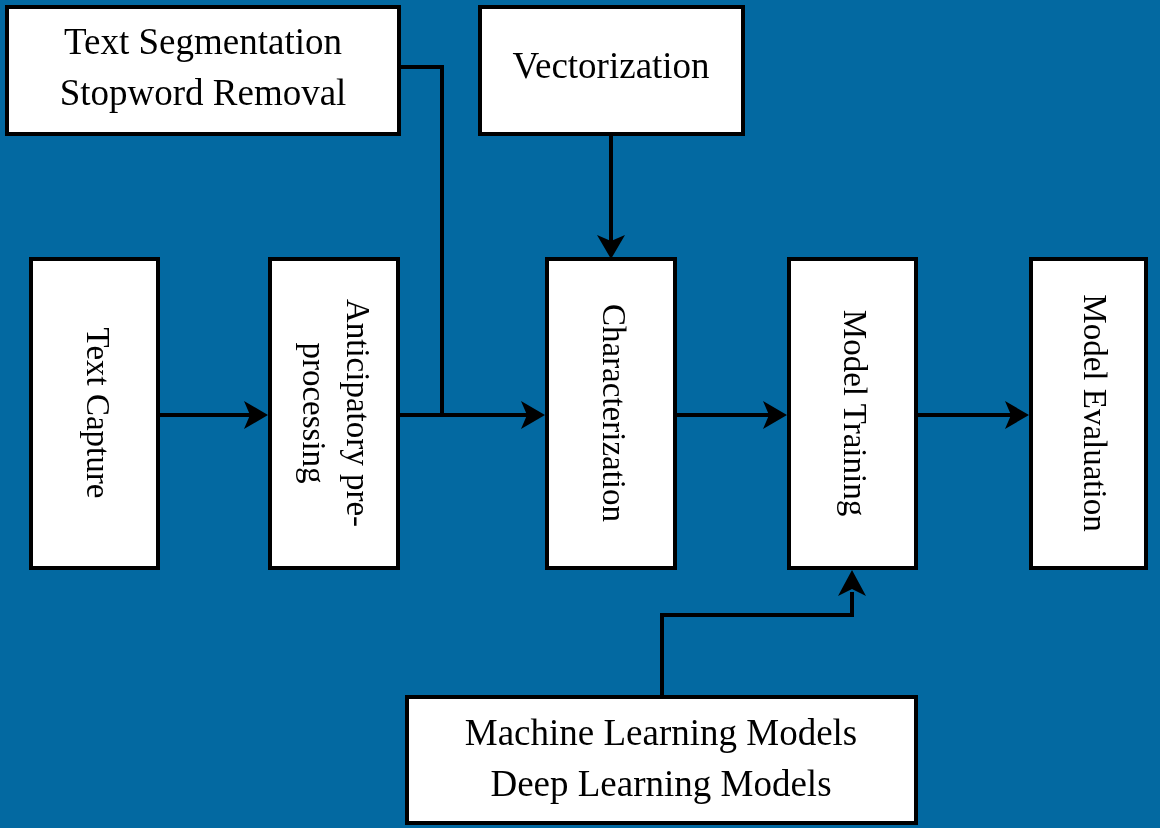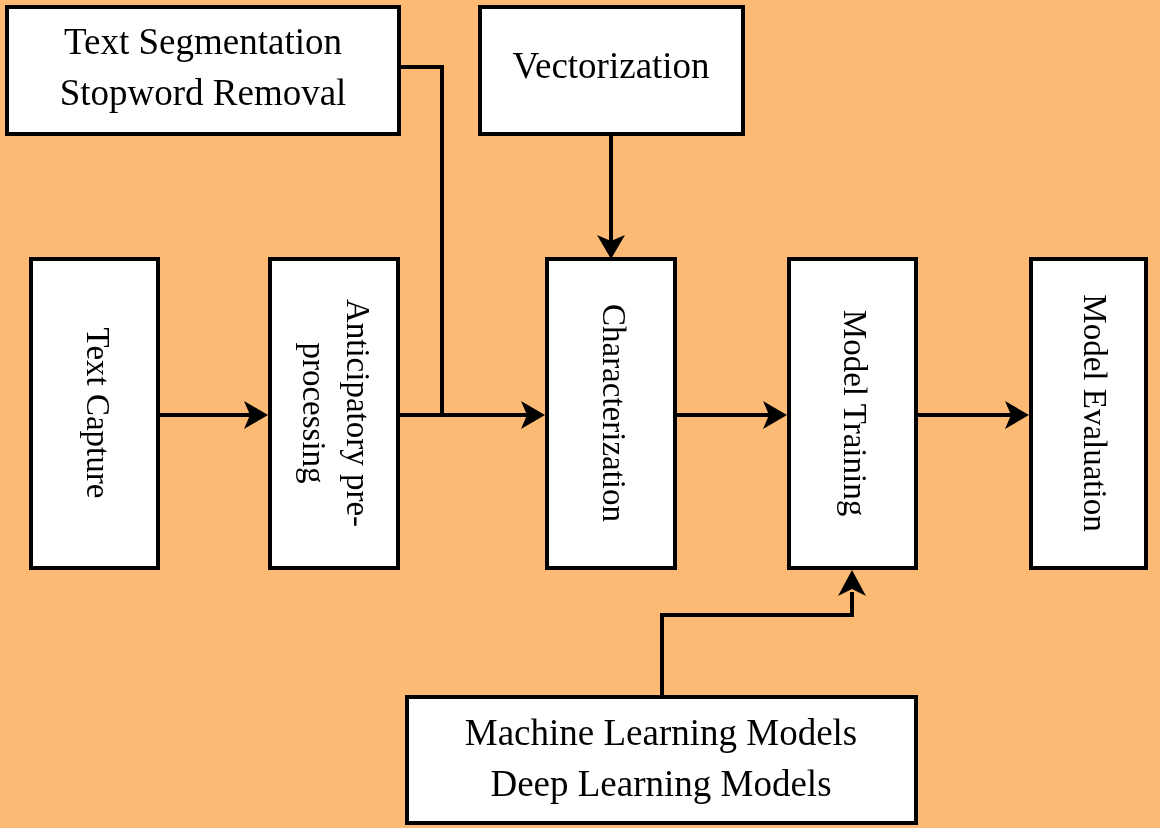--- a/index.html
+++ b/index.html
@@ -4,21 +4,21 @@
 <style>
   html, body {
     margin: 0;
     padding: 0;
     background: #ffffff;
   }
   #flow-root {
     position: relative;
     width: 1160px;
     height: 828px;
-    background: #fdba74;
+    background: #0369a1;
     font-family: "Liberation Serif", "DejaVu Serif", serif;
     overflow: hidden;
   }
   svg.flow-canvas {
     position: absolute;
     inset: 0;
     width: 1160px;
     height: 828px;
     display: block;
   }

